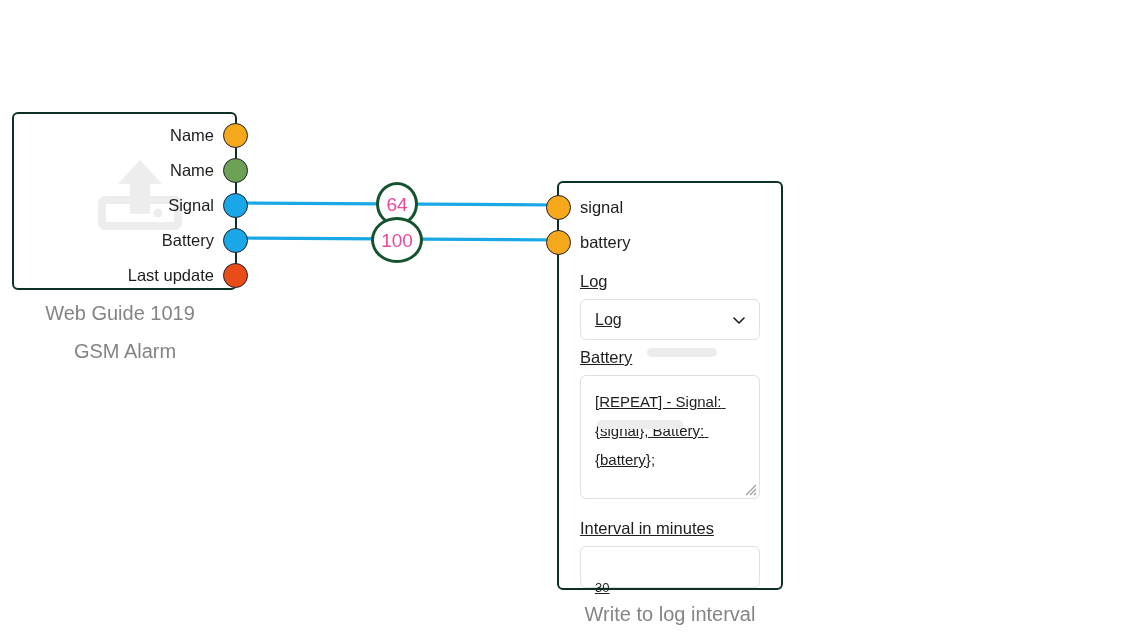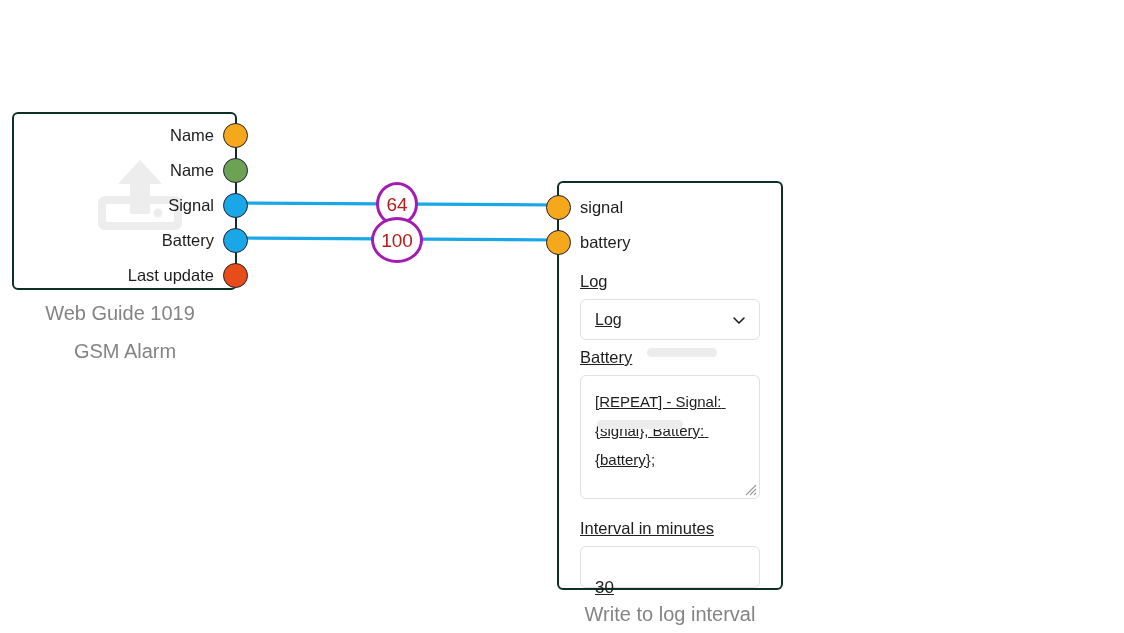--- a/index.html
+++ b/index.html
@@ -174,45 +174,45 @@
     width: 13px;
     height: 13px;
   }
   .input-control {
     height: 42px;
     display: flex;
     align-items: center;
     padding: 0 14px;
   }
   .input-value {
-    font-size: 17px;
+    font-size: 13px;
     line-height: 21px;
     margin-top: 40px;
   }
 
   
   .skeleton-bar {
     position: absolute;
     background: #ececec;
     border-radius: 5px;
   }
 
   
   .badge {
     position: absolute;
     box-sizing: border-box;
     background: #ffffff;
-    border: 3px solid #a21caf;
+    border: 3px solid #14532d;
     border-radius: 50%;
     display: flex;
     align-items: center;
     justify-content: center;
     font-size: 19px;
     line-height: 19px;
-    color: #b91c1c;
+    color: #ec4899;
   }
 </style>
 </head>
 <body>
 
 <div id="canvas">
 
   <svg id="edges" viewBox="0 0 1124 633" width="1124" height="633">
     <line x1="237" y1="203" x2="560" y2="205" stroke="#19a7e6" stroke-width="3.2"></line>
     <line x1="237" y1="238" x2="560" y2="240" stroke="#19a7e6" stroke-width="3.2"></line>

